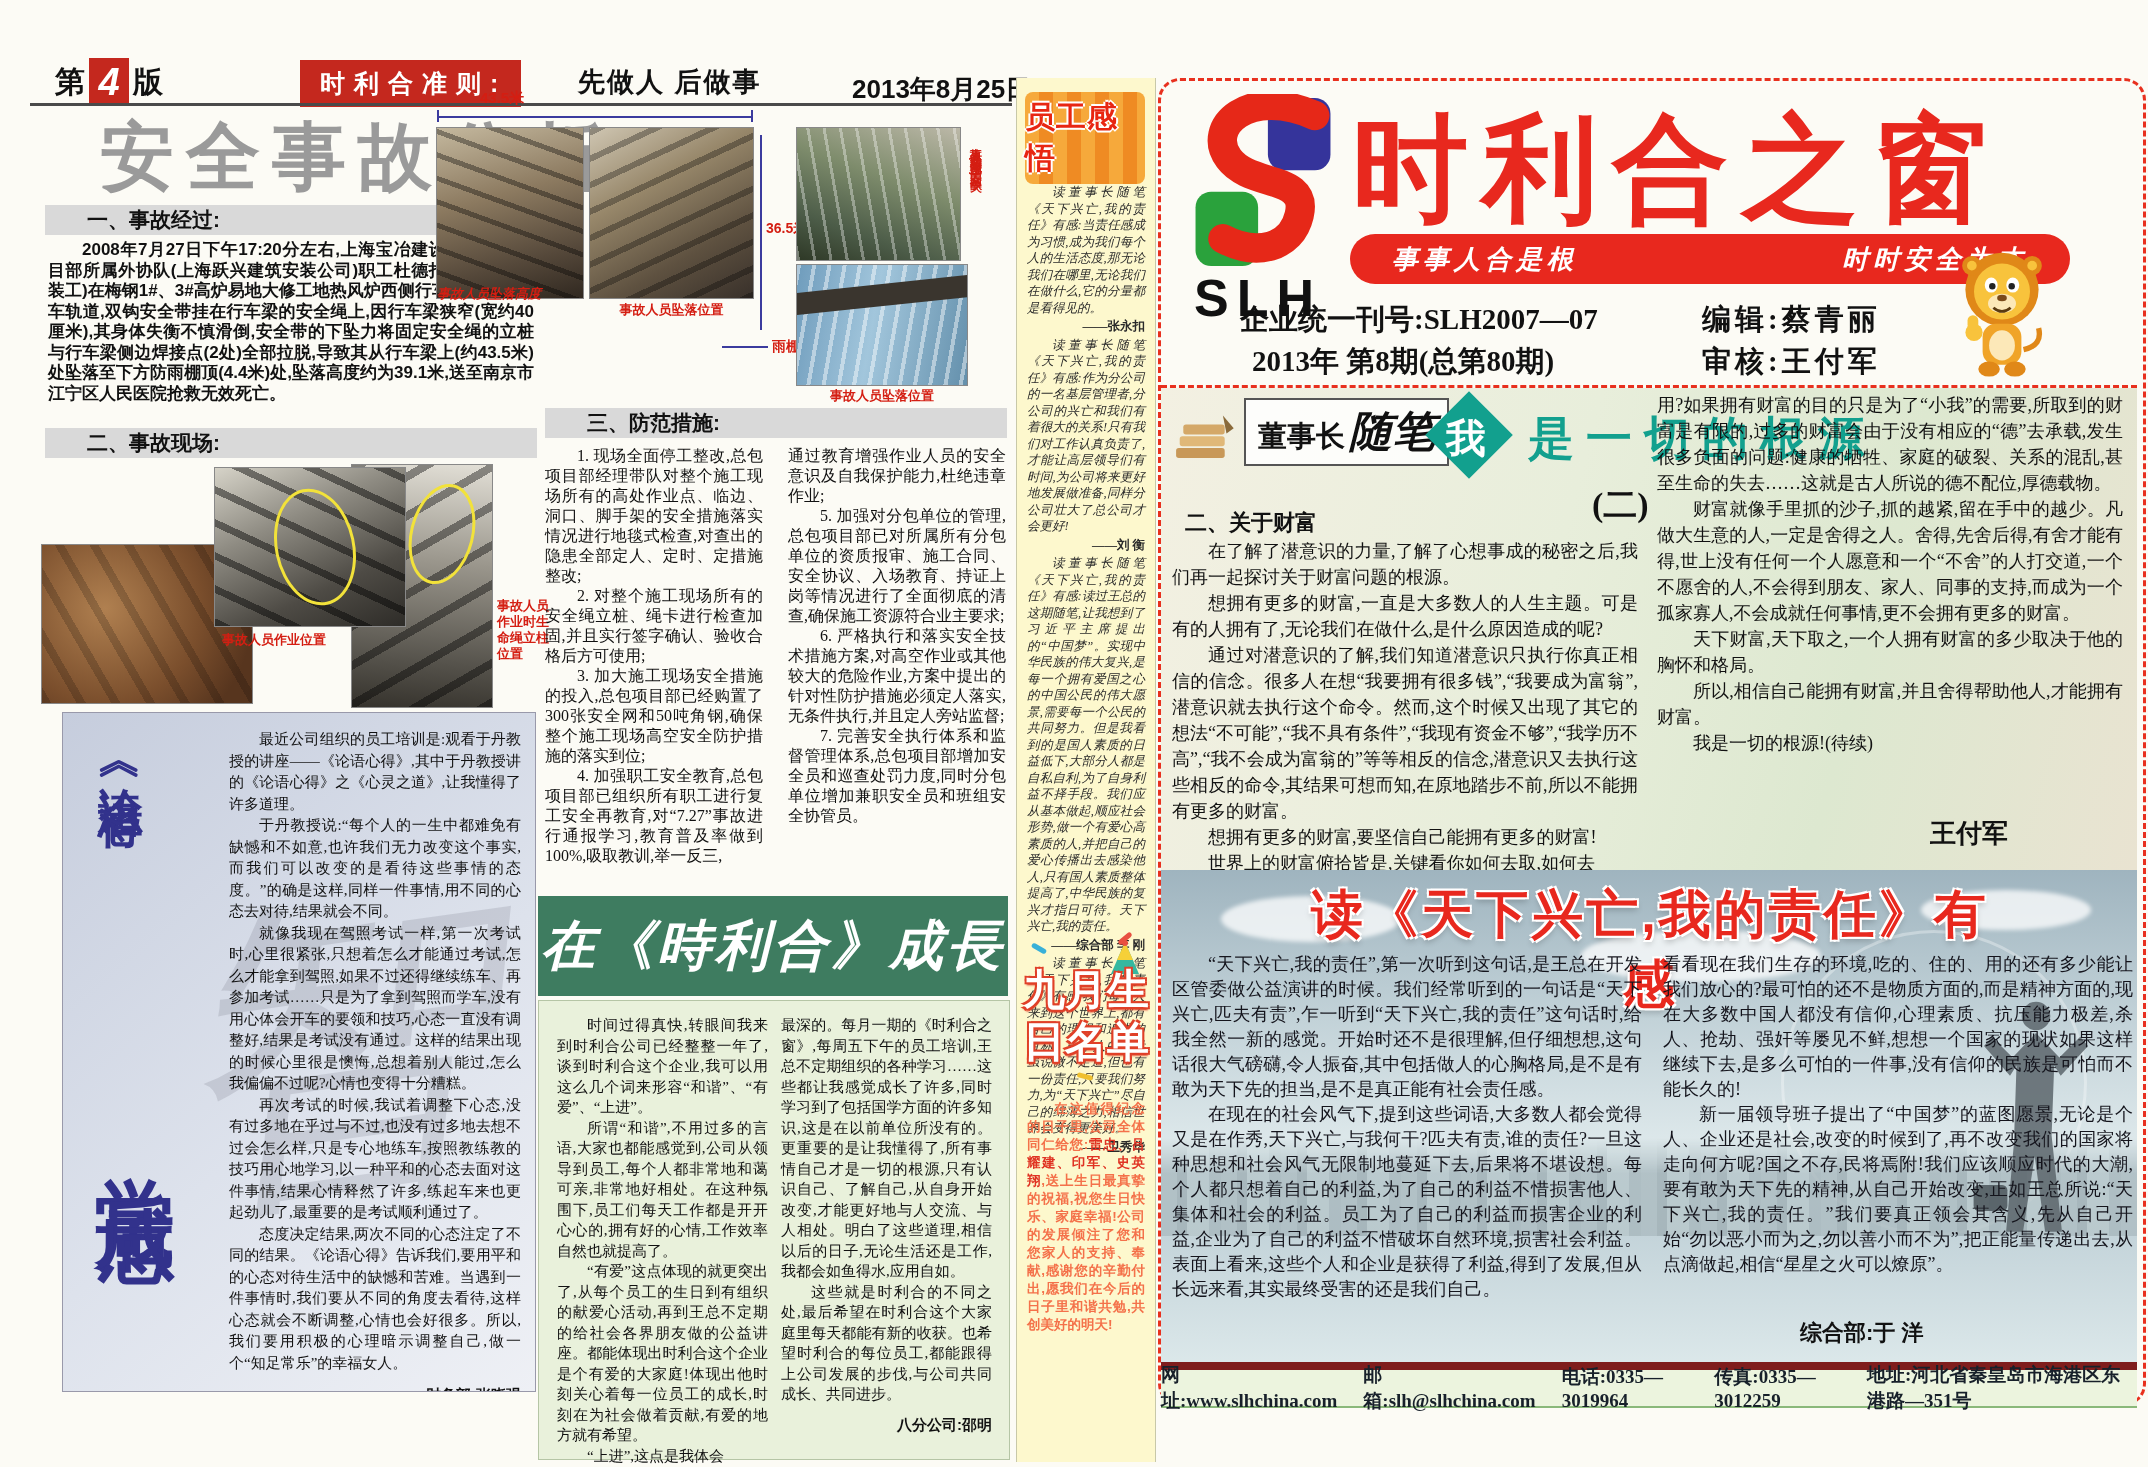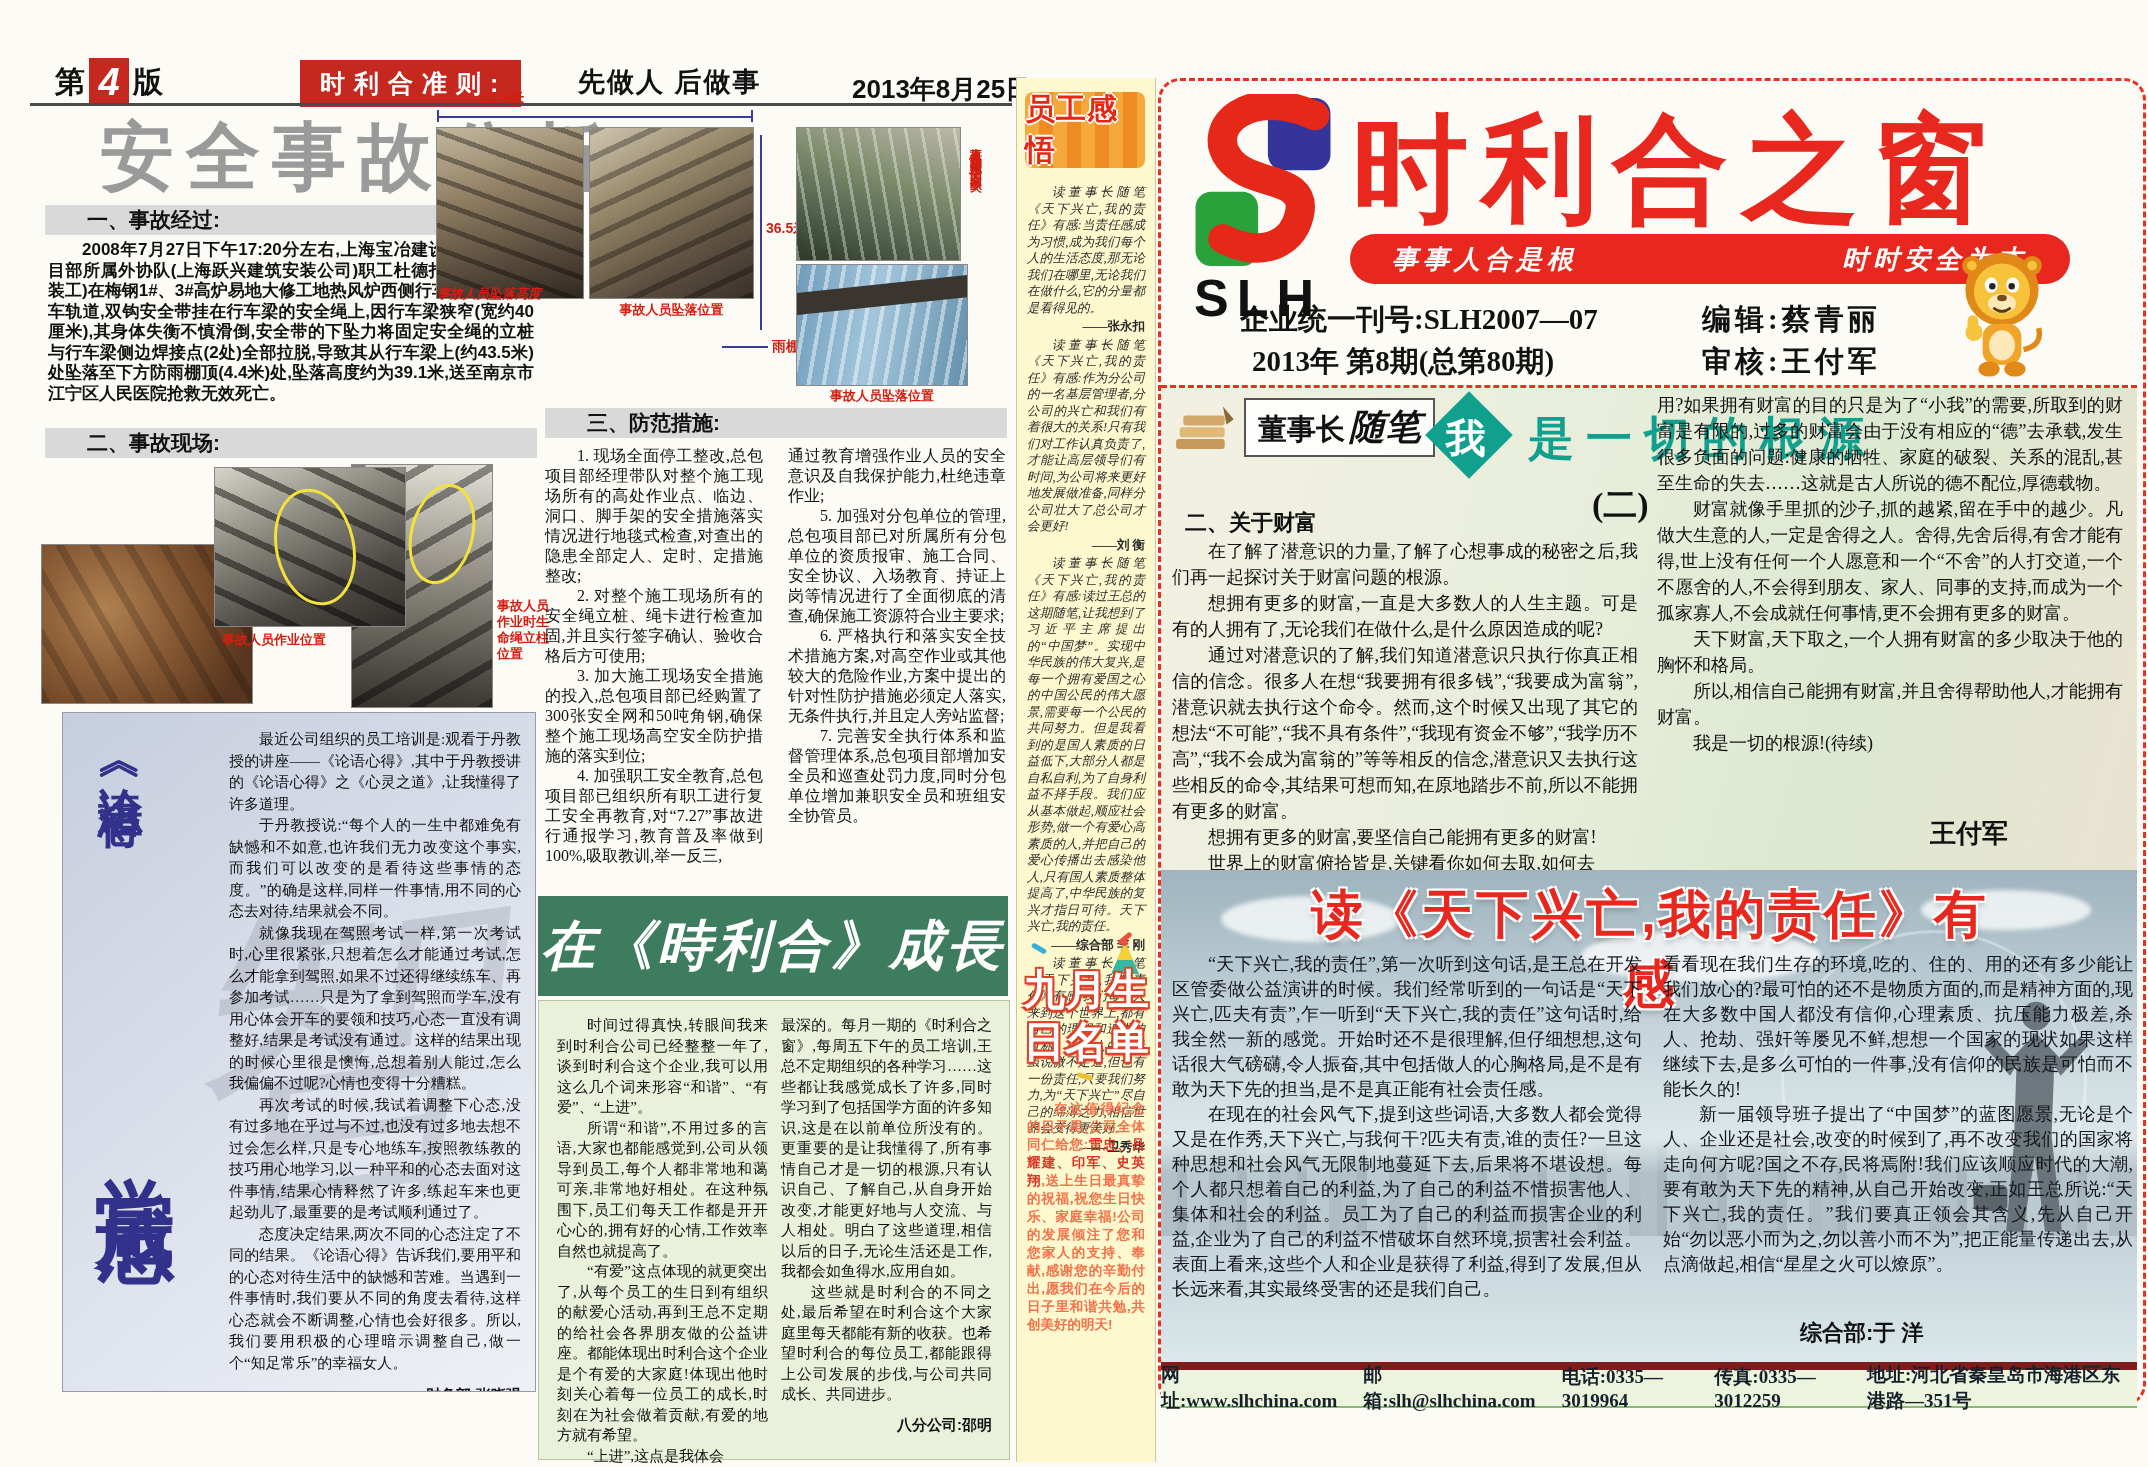--- a/index.html
+++ b/index.html
@@ -77,21 +77,21 @@
   .lunyu-t1{position:absolute;left:28px;top:34px;writing-mode:vertical-rl;font-size:44px;font-weight:bold;
             color:#32328c;letter-spacing:6px;}
   .lunyu-t2{position:absolute;left:18px;top:400px;writing-mode:vertical-rl;font-size:80px;font-weight:bold;
             color:#32328c;letter-spacing:14px;}
   .lunyu-body{position:absolute;left:166px;top:16px;width:292px;font-size:15px;line-height:21.5px;}
   .watermark{position:absolute;left:100px;top:120px;font-size:330px;color:rgba(40,40,60,.12);
              font-style:italic;transform:rotate(-8deg);}
   
   .strip{left:1016px;top:78px;width:138px;height:1384px;background:#fdf8cd;
          border-left:1px solid #c8c8a8;border-right:1px solid #c8c8a8;}
-  .gw-badge{position:absolute;left:8px;top:14px;width:120px;height:76px;border-radius:8px;
+  .gw-badge{position:absolute;left:8px;top:14px;width:120px;height:92px;border-radius:8px;
       background:repeating-linear-gradient(90deg,#f6a93b 0 14px,#ef8b23 14px 28px);
       display:flex;align-items:center;justify-content:center;font-size:30px;font-weight:bold;color:#e82612;
       text-shadow:-2px 0 #fff,2px 0 #fff,0 -2px #fff,0 2px #fff;letter-spacing:1px;}
   .quotes{position:absolute;left:10px;top:106px;width:118px;font-size:12.5px;line-height:16.5px;color:#2a2a2a;font-style:italic;}
   .quote .qa{text-align:right;font-weight:bold;font-style:normal;text-indent:0;margin:2px 0 2px 0;}
   .bd-badge{position:absolute;left:6px;top:886px;width:126px;text-align:center;font-size:42px;line-height:52px;
       font-weight:bold;color:#fff;font-family:"Liberation Sans","DejaVu Sans",sans-serif;
       text-shadow:-2px -2px 0 #e04028,2px -2px 0 #e04028,-2px 2px 0 #e04028,2px 2px 0 #e04028,0 3px 2px #e04028;}
   .bd-text{position:absolute;left:10px;top:1022px;width:118px;font-size:13.5px;line-height:18px;
       font-weight:bold;color:#f4714a;font-family:"Liberation Sans","DejaVu Sans",sans-serif;}
@@ -105,21 +105,21 @@
           display:flex;justify-content:space-between;align-items:center;padding:0 42px;
           font-size:26px;font-weight:bold;font-style:italic;letter-spacing:5px;}
   .minfo{font-size:29px;font-weight:bold;}
   .slh-word{left:1194px;top:268px;font-size:52px;font-weight:bold;letter-spacing:8px;}
   
   .essay-bg{left:1161px;top:388px;width:976px;height:482px;
      background:linear-gradient(105deg,#f3f0e2,#e8eedb 40%,#dde8d0 70%,#e9e3d1);}
   .essay-badge{left:1172px;top:398px;display:flex;align-items:flex-end;gap:8px;}
   .badge-box{border:2px solid #555;background:rgba(255,255,255,.85);padding:3px 12px;display:flex;align-items:baseline;gap:4px;}
   .badge-box .b1{font-size:29px;font-weight:bold;}
-  .badge-box .b2{font-size:36px;font-weight:bold;font-style:italic;font-family:Liberation Mono, monospace;}
+  .badge-box .b2{font-size:43px;font-weight:bold;font-style:italic;font-family:Liberation Mono, monospace;}
   .diamond{left:1438px;top:404px;width:62px;height:62px;background:#12a08e;transform:rotate(45deg);}
   .diamond span{position:absolute;left:0;top:8px;width:62px;text-align:center;transform:rotate(-45deg);
      color:#fff;font-size:40px;font-weight:bold;}
   .essay-title{left:1516px;top:408px;font-size:46px;font-weight:bold;color:#12a08e;letter-spacing:12px;margin-left:12px;}
   .essay-sub{left:1592px;top:482px;font-size:34px;font-weight:bold;}
   .essay-sec{left:1185px;top:508px;font-size:22px;font-weight:bold;}
   .ecol{width:466px;font-size:18px;line-height:26px;}
   .ecol1{left:1172px;top:538px;}
   .ecol2{left:1657px;top:392px;}
   .essay-sig{left:1930px;top:816px;font-size:26px;font-weight:bold;}

